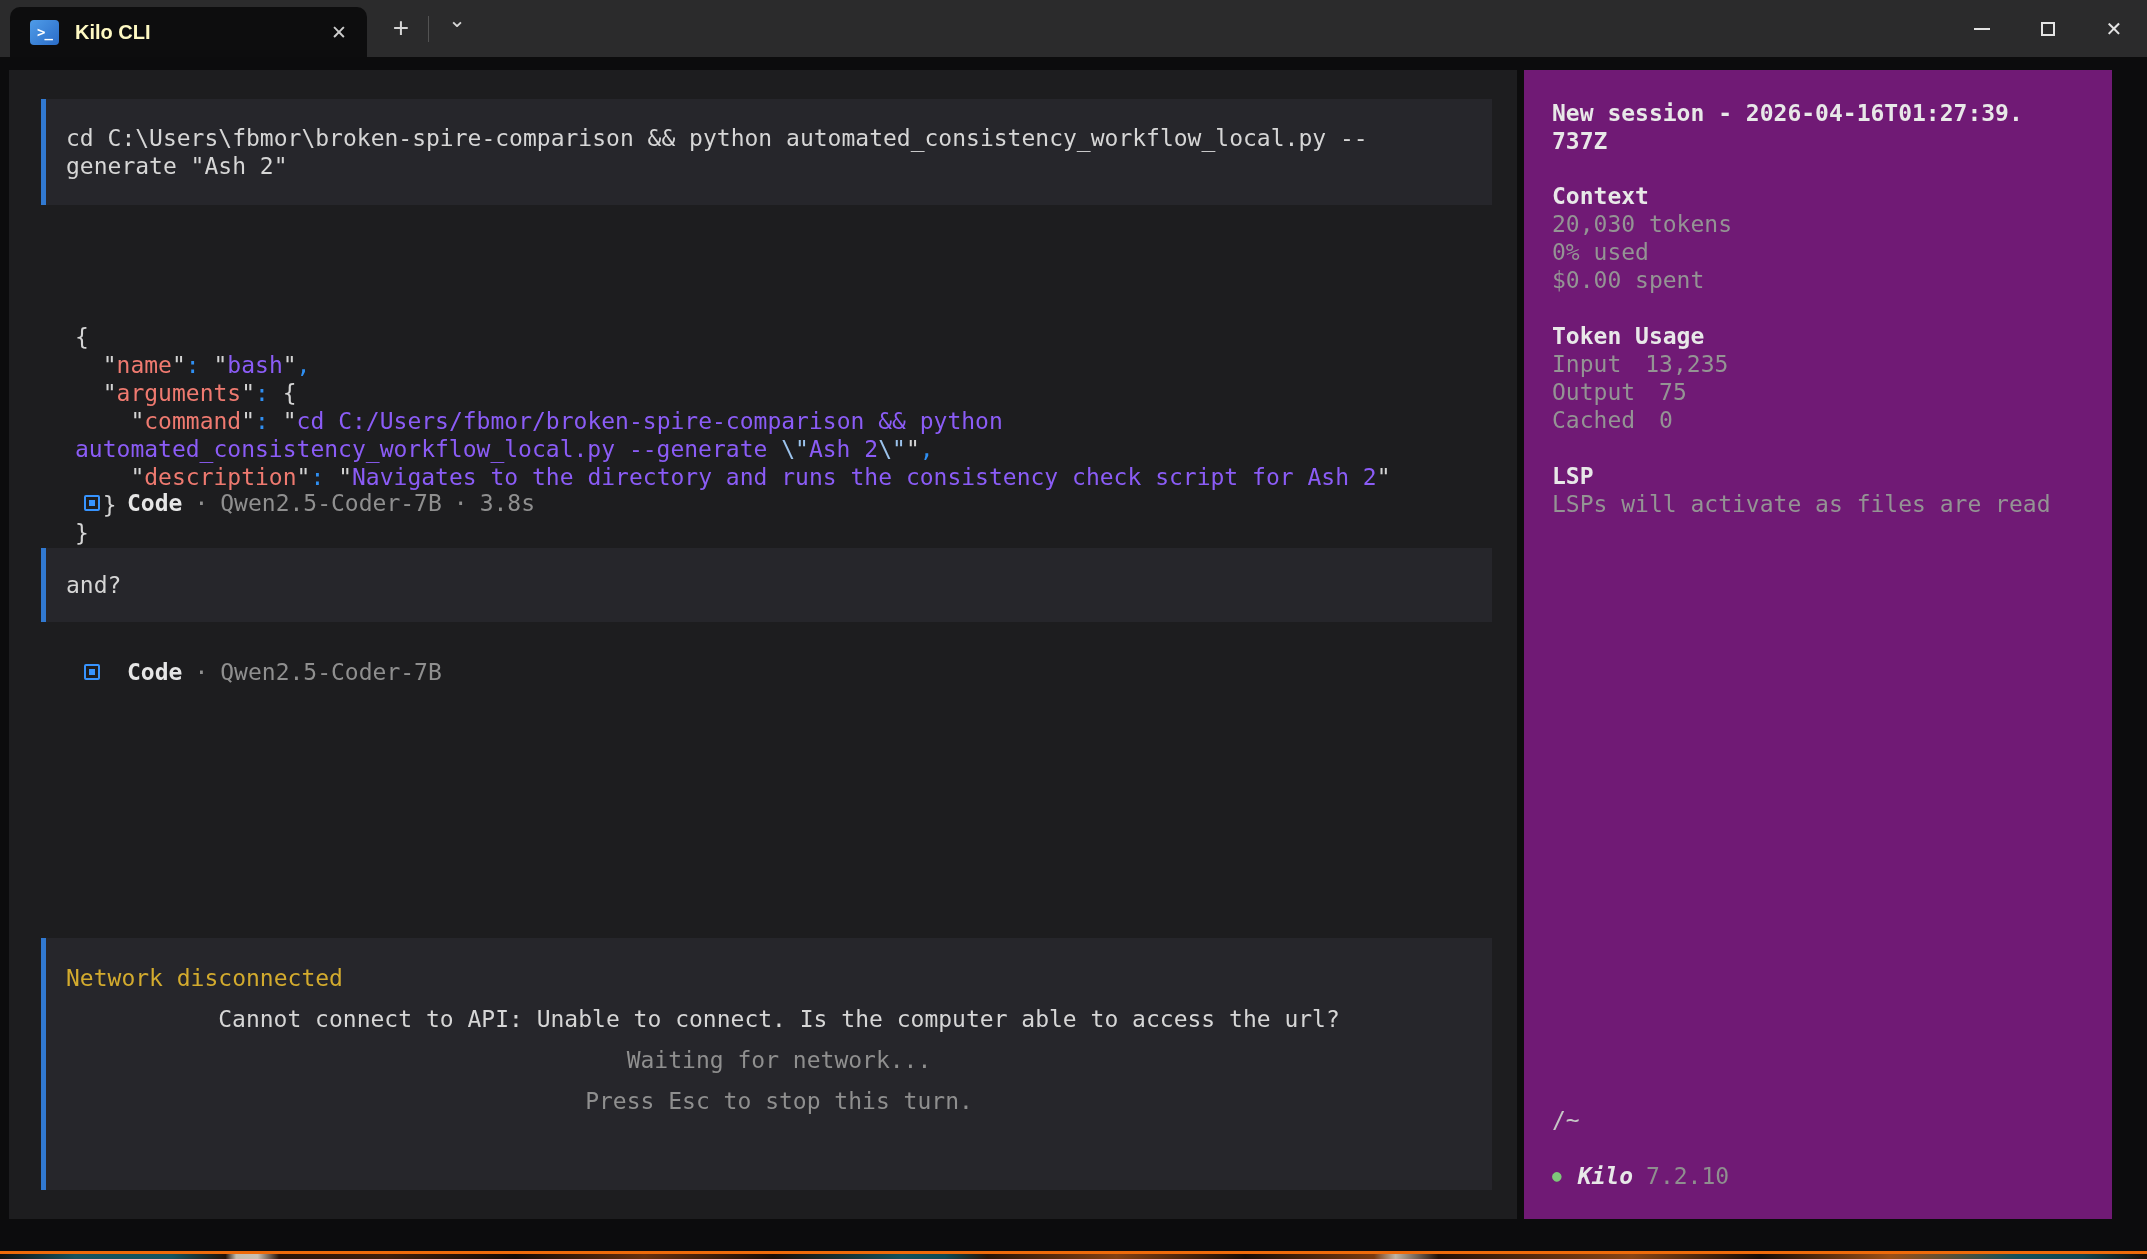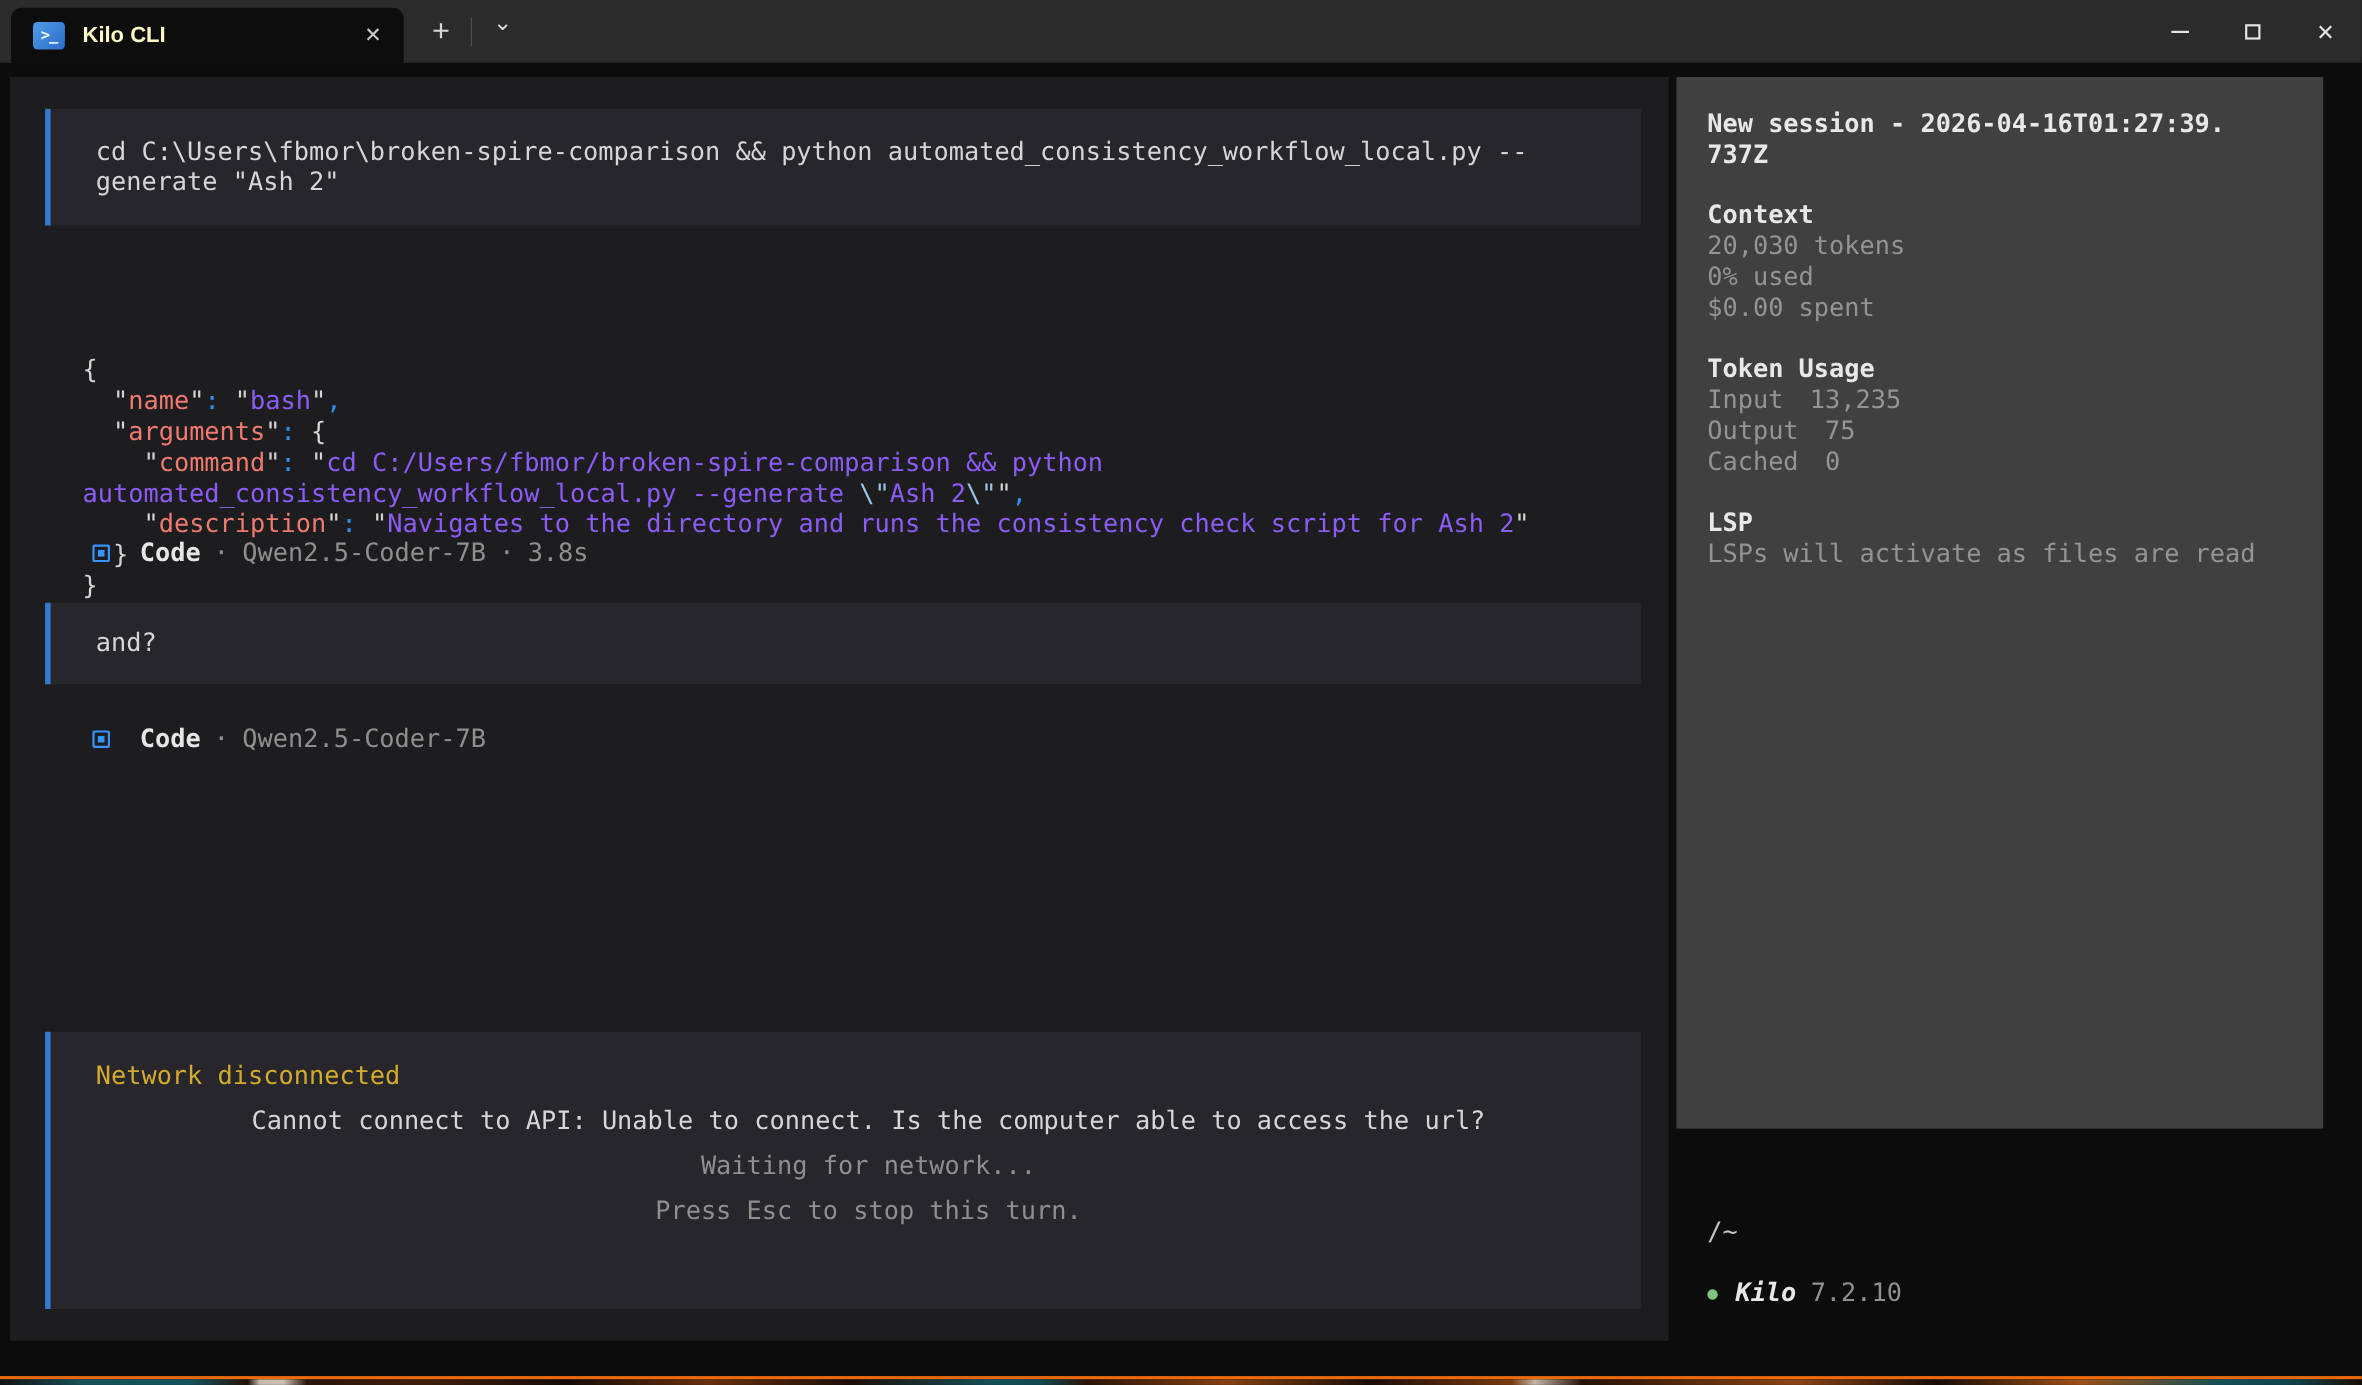--- a/index.html
+++ b/index.html
@@ -31,28 +31,28 @@
   }
   .tab-divider { position:absolute; left:428px; top:16px; width:1px; height:26px; background:#535353; }
   .tab-chevron { position:absolute; left:438px; top:8px; width:38px; text-align:center; color:#d6d6d6; font-size:21px; font-family:"DejaVu Sans",sans-serif; }
   .win-controls { position:absolute; right:0; top:0; height:57px; display:flex; }
   .win-btn { width:66px; height:57px; display:flex; align-items:center; justify-content:center; color:#e4e4e4; }
   .glyph-min { width:16px; height:2px; background:#e4e4e4; }
   .glyph-max { width:14px; height:14px; border:2px solid #e4e4e4; background:transparent; }
   .glyph-close { font-size:20px; font-family:"DejaVu Sans",sans-serif; line-height:1; }
   
   .main-panel { position:absolute; left:9px; top:70px; width:1508px; height:1149px; background:#1d1d1f; }
-  .sidebar    { position:absolute; left:1524px; top:70px; width:588px; height:956px; background:#404040;
+  .sidebar    { position:absolute; left:1524px; top:70px; width:588px; height:1149px; background:#701a75;
                 font-size:23px; line-height:28px; color:#949494; }
   
   .block {
     position:absolute; left:32px; right:25px;
     background:#26262b; border-left:5px solid #3179d1;
     color:#d6d6d6; font-size:23px; line-height:28px;
-    padding-left:41px; display:flex; flex-direction:column; justify-content:center;
+    padding-left:20px; display:flex; flex-direction:column; justify-content:center;
     white-space:pre-wrap;
   }
   .block-command { top:29px; height:106px; }
   .block-user    { top:478px; height:74px; }
   .cmd-line { white-space:pre; }
   .json-code { position:absolute; left:66px; top:169px; font-size:23px; line-height:28px; white-space:pre; }
   .code-line { height:28px; }
   .seg-p { color:#d4d4d4; }
   .seg-k { color:#ef7a70; }
   .seg-s { color:#8b5cf6;text-align:right; }

